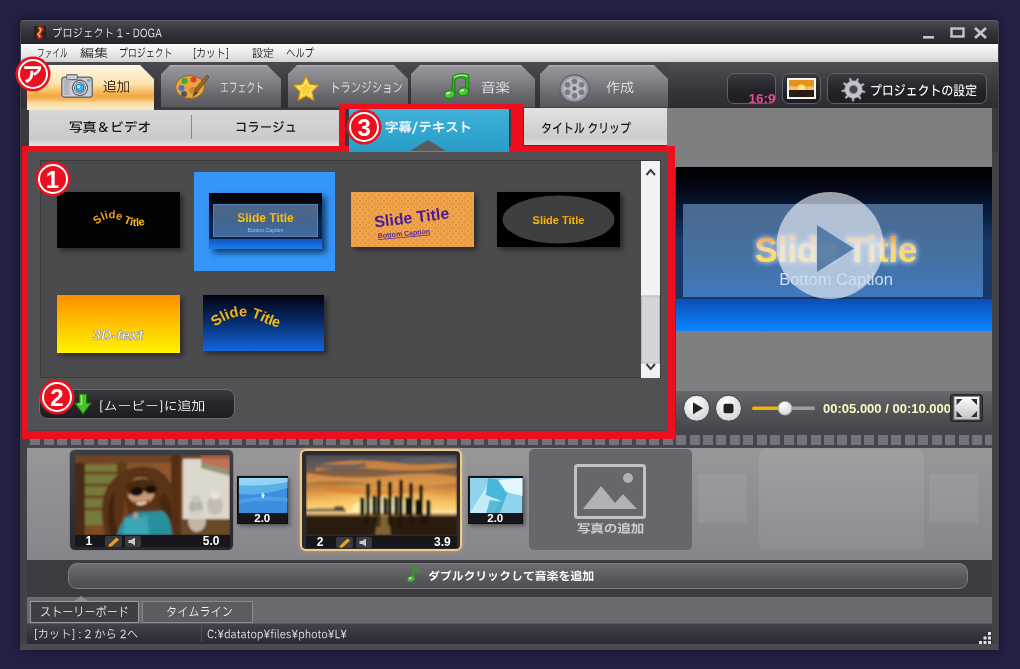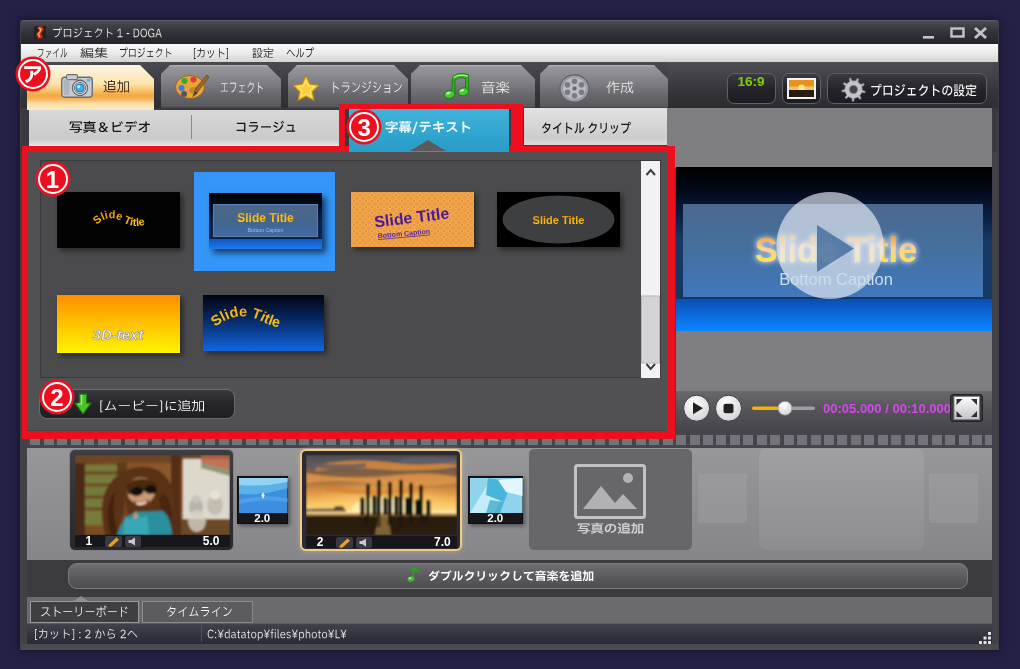--- a/index.html
+++ b/index.html
@@ -101,21 +101,21 @@
 <circle cx="9" cy="11.5" r="3" fill="#787b83"></circle>
     <circle cx="24" cy="11.5" r="3" fill="#787b83"></circle>
 <circle cx="9" cy="19.5" r="3" fill="#787b83"></circle>
     <circle cx="24" cy="19.5" r="3" fill="#787b83"></circle>
 <circle cx="16.5" cy="15.5" r="2.2" fill="#63666e"></circle>
 </svg>
 <svg style="position:absolute;left:605.5px;top:76.5px;overflow:visible;z-index:3;" width="28" height="20" viewBox="0 -15.5 28 20">
     <path d="M4.6 -11.1Q4.2 -9.3 3.3 -7.8V1H2.5V-6.4Q1.8 -5.4 0.9 -4.6L0.4 -5.4Q1.6 -6.5 2.5 -8Q3.3 -9.4 3.8 -11.4ZM13 -8.5H8.3V-6.3H12.6V-5.5H8.3V-3.2H12.6V-2.4H8.3V1H7.5V-8.5H6.8Q5.8 -6.8 4.5 -5.4L3.9 -6Q4.9 -7.2 5.7 -8.5Q6.5 -9.8 7.1 -11.4L7.9 -11.1Q7.7 -10.3 7.2 -9.3H13Z M25.7 -2.8 26.4 -2.4 26.1 0.1Q26 0.5 25.9 0.6Q25.7 0.8 25.5 0.8Q25.2 0.8 24.9 0.6Q23.7 -0.1 22.9 -1.5Q21.6 -0.1 19.5 0.8L19.2 0.1Q21.3 -0.9 22.5 -2.3Q21.5 -4.8 21.4 -8.5H16.1V-6.3H20Q20 -4.8 20 -3.9Q19.9 -3 19.8 -2.3Q19.6 -1.6 19.3 -1.3Q18.9 -1 18.3 -1H16.9L16.7 -1.8H18.1Q18.5 -1.8 18.7 -2Q18.9 -2.2 19 -2.6Q19.2 -3.7 19.2 -5.6H16.1Q16.1 -3.3 15.8 -1.8Q15.5 -0.3 14.8 0.9L14.1 0.3Q14.7 -0.8 15 -2.2Q15.3 -3.7 15.3 -6V-9.3H21.4V-11.3H22.2V-9.3H26.2V-8.5H22.2Q22.3 -5.3 23.1 -3.1Q24.2 -4.7 24.9 -7.4L25.6 -7.2Q24.9 -4.1 23.5 -2.2Q24.2 -0.7 25.3 -0.1ZM25.1 -9.5Q24.6 -9.8 24 -10.1Q23.4 -10.4 22.8 -10.6L23.2 -11.2Q23.8 -11 24.4 -10.7Q25.1 -10.4 25.6 -10.1Z" fill="#f0f0f0" transform="scale(1.0370,1)"></path>
   </svg>
 <div class="abs" style="left:726.5px;top:72.5px;width:49px;height:31.5px;background:linear-gradient(#3a3a40,#222228 55%,#1c1c22);border:1px solid #60606a;border-radius:7px;box-sizing:border-box;z-index:2"></div>
-<div class="abs" style="left:726.5px;top:67px;width:49px;height:31.5px;line-height:30px;text-align:center;color:#84cc16;font-weight:bold;font-size:13.5px;z-index:3">16:9</div>
+<div class="abs" style="left:726.5px;top:84px;width:49px;height:31.5px;line-height:30px;text-align:right;color:#ec4899;font-weight:bold;font-size:13.5px;z-index:3">16:9</div>
 <div class="abs" style="left:782px;top:72.5px;width:39px;height:31.5px;background:linear-gradient(#3a3a40,#222228 55%,#1c1c22);border:1px solid #60606a;border-radius:7px;box-sizing:border-box;z-index:2"></div>
 <svg class="abs" style="left:787px;top:78px;z-index:3" width="29" height="21" viewBox="0 0 29 21">
 <rect x="0" y="0" width="29" height="21" fill="#f4f4f4"></rect>
 <rect x="2" y="2" width="25" height="17" fill="#1c1612"></rect>
 <rect x="2" y="2" width="25" height="10" fill="#e8921e"></rect>
 <rect x="2" y="8.5" width="25" height="4" fill="#f8c060"></rect>
 <circle cx="14.5" cy="10" r="3.4" fill="#ffe488"></circle>
 <rect x="2" y="12" width="25" height="7" fill="#2a1c10"></rect>
 </svg>
 <div class="abs" style="left:827px;top:72.5px;width:160px;height:31.5px;background:linear-gradient(#3a3a40,#222228 55%,#1c1c22);border:1px solid #60606a;border-radius:7px;box-sizing:border-box;z-index:2"></div>
@@ -253,21 +253,21 @@
       </radialGradient>
     </defs>
 <circle cx="13.6" cy="14.2" r="13" fill="url(#wbtn)" stroke="#3a3a40" stroke-width="1"></circle>
 <path d="M10 8.2 L10 20.2 L20 14.2 Z" fill="#222"></path>
 <circle cx="45.5" cy="14.2" r="13" fill="url(#wbtn)" stroke="#3a3a40" stroke-width="1"></circle>
 <rect x="40.5" y="9.7" width="10" height="9.6" rx="2" fill="#222"></rect>
 <rect x="69" y="12.5" width="33" height="3.4" rx="1.7" fill="#f0b400"></rect>
 <rect x="102" y="12.5" width="30" height="3.4" rx="1.7" fill="#9d9da4"></rect>
 <circle cx="102" cy="14.2" r="7" fill="url(#wbtn)" stroke="#8a8a90" stroke-width="0.8"></circle>
 </svg>
-<div class="abs" style="left:822px;top:401px;width:130px;height:16px;color:#d946ef;font-weight:bold;font-size:13px;text-align:center">00:05.000 / 00:10.000</div>
+<div class="abs" style="left:822px;top:401px;width:130px;height:16px;color:#fef9c3;font-weight:bold;font-size:13px;text-align:center">00:05.000 / 00:10.000</div>
 <svg class="abs" style="left:950px;top:394px" width="33" height="28" viewBox="0 0 33 28">
 <defs>
       <linearGradient id="fsg" x1="0" y1="0" x2="0" y2="1">
         <stop offset="0" stop-color="#ffffff"></stop>
         <stop offset="1" stop-color="#c2c2c6"></stop>
       </linearGradient>
     </defs>
 <rect x="0.5" y="0.5" width="32" height="27" rx="2.5" fill="#38383c" stroke="#232327" stroke-width="1"></rect>
 <rect x="4" y="2.5" width="25.5" height="23" fill="url(#fsg)" stroke="#808088" stroke-width="1"></rect>
 <path d="M6.5 5 L12.5 5 L6.5 11 Z M27 5 L27 11 L21 5 Z M27 23 L21 23 L27 17 Z M6.5 23 L6.5 17 L12.5 23 Z" fill="#2e2e34"></path>
@@ -397,21 +397,21 @@
           <path d="M71 60 L75 60 L74.5 72 L70 72 Z"></path>
 <path d="M82 60 L86 60 L85.5 70 L81 70 Z"></path>
           <path d="M93 60 L97 60 L96.5 72 L92 72 Z"></path>
 <path d="M103 60 L107 60 L107 69 L103 69 Z"></path>
           <path d="M114 60 L123 60 L122 68 L113 68 Z"></path>
 </g>
       </g>
     </svg>
 <div class="abs" style="left:4px;top:85px;width:151px;height:12px;background:#17171b;color:#fff;font-size:12px;font-weight:bold;line-height:12px">
 <span style="position:absolute;left:11px">2</span>
-      <span style="position:absolute;right:6px">7.0</span>
+      <span style="position:absolute;right:6px">3.9</span>
 <svg style="position:absolute;left:30px;top:0.5px" width="40" height="11" viewBox="0 0 40 11">
 <rect x="0" y="0" width="17" height="11" rx="2" fill="#3a3a40"></rect>
 <path d="M4 8.5 L11.5 1.5 L14 3.8 L6.5 10.5 L3.5 10.8 Z" fill="#f0a018"></path>
 <rect x="20" y="0" width="16" height="11" rx="2" fill="#3a3a40"></rect>
 <path d="M30 1.5 L26 4 L23.5 4 L23.5 7 L26 7 L30 9.5 Z" fill="#c9c9cf"></path>
 </svg>
     </div>
   </div>
 <div class="abs" style="left:468px;top:475.7px;width:54.5px;height:48.5px;background:#17171b;border:1px solid #0c0c10;box-sizing:border-box;box-shadow:2px 2px 4px rgba(0,0,0,.4)">
 <svg class="abs" style="left:1px;top:1px" width="52.5" height="35" viewBox="0 0 52.5 35">

